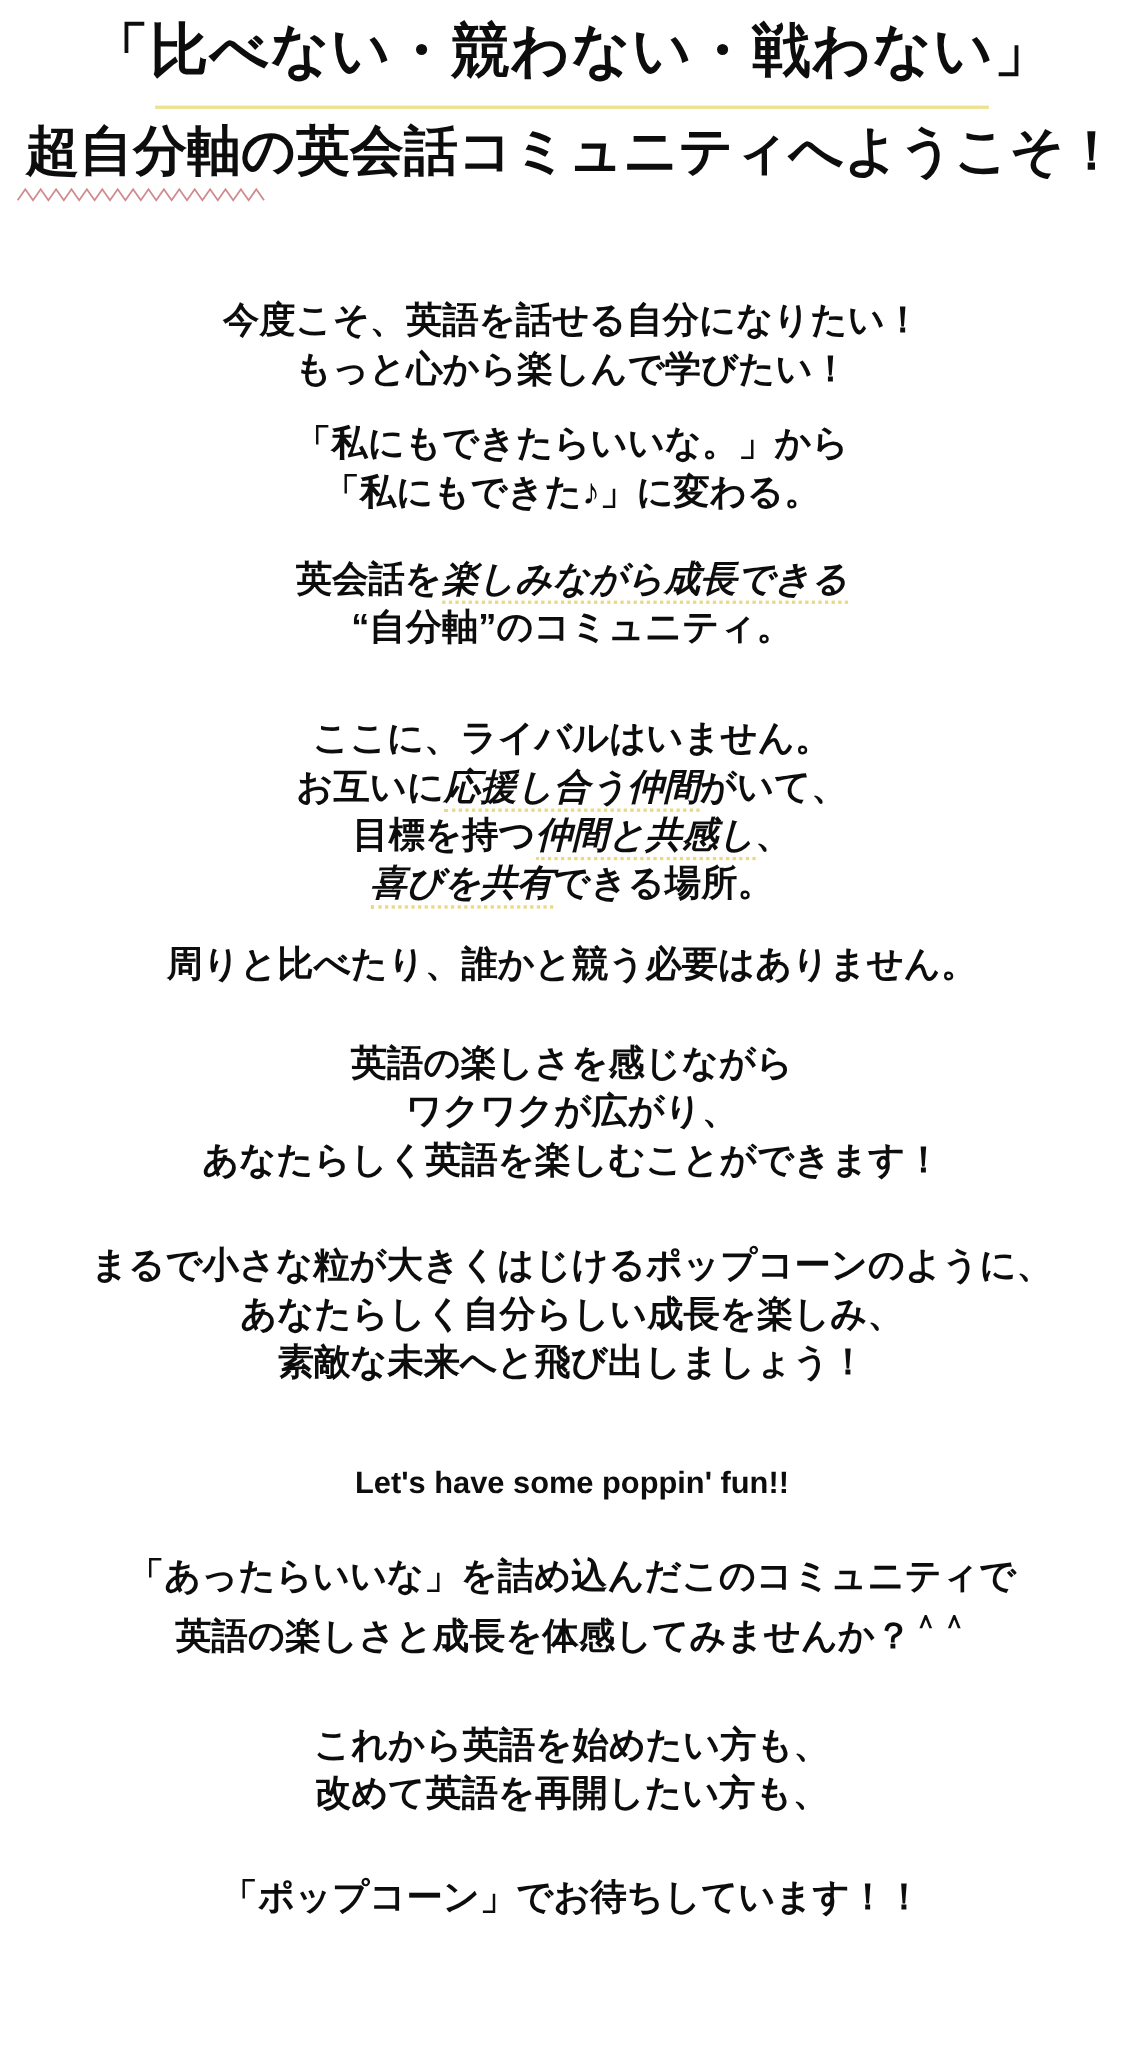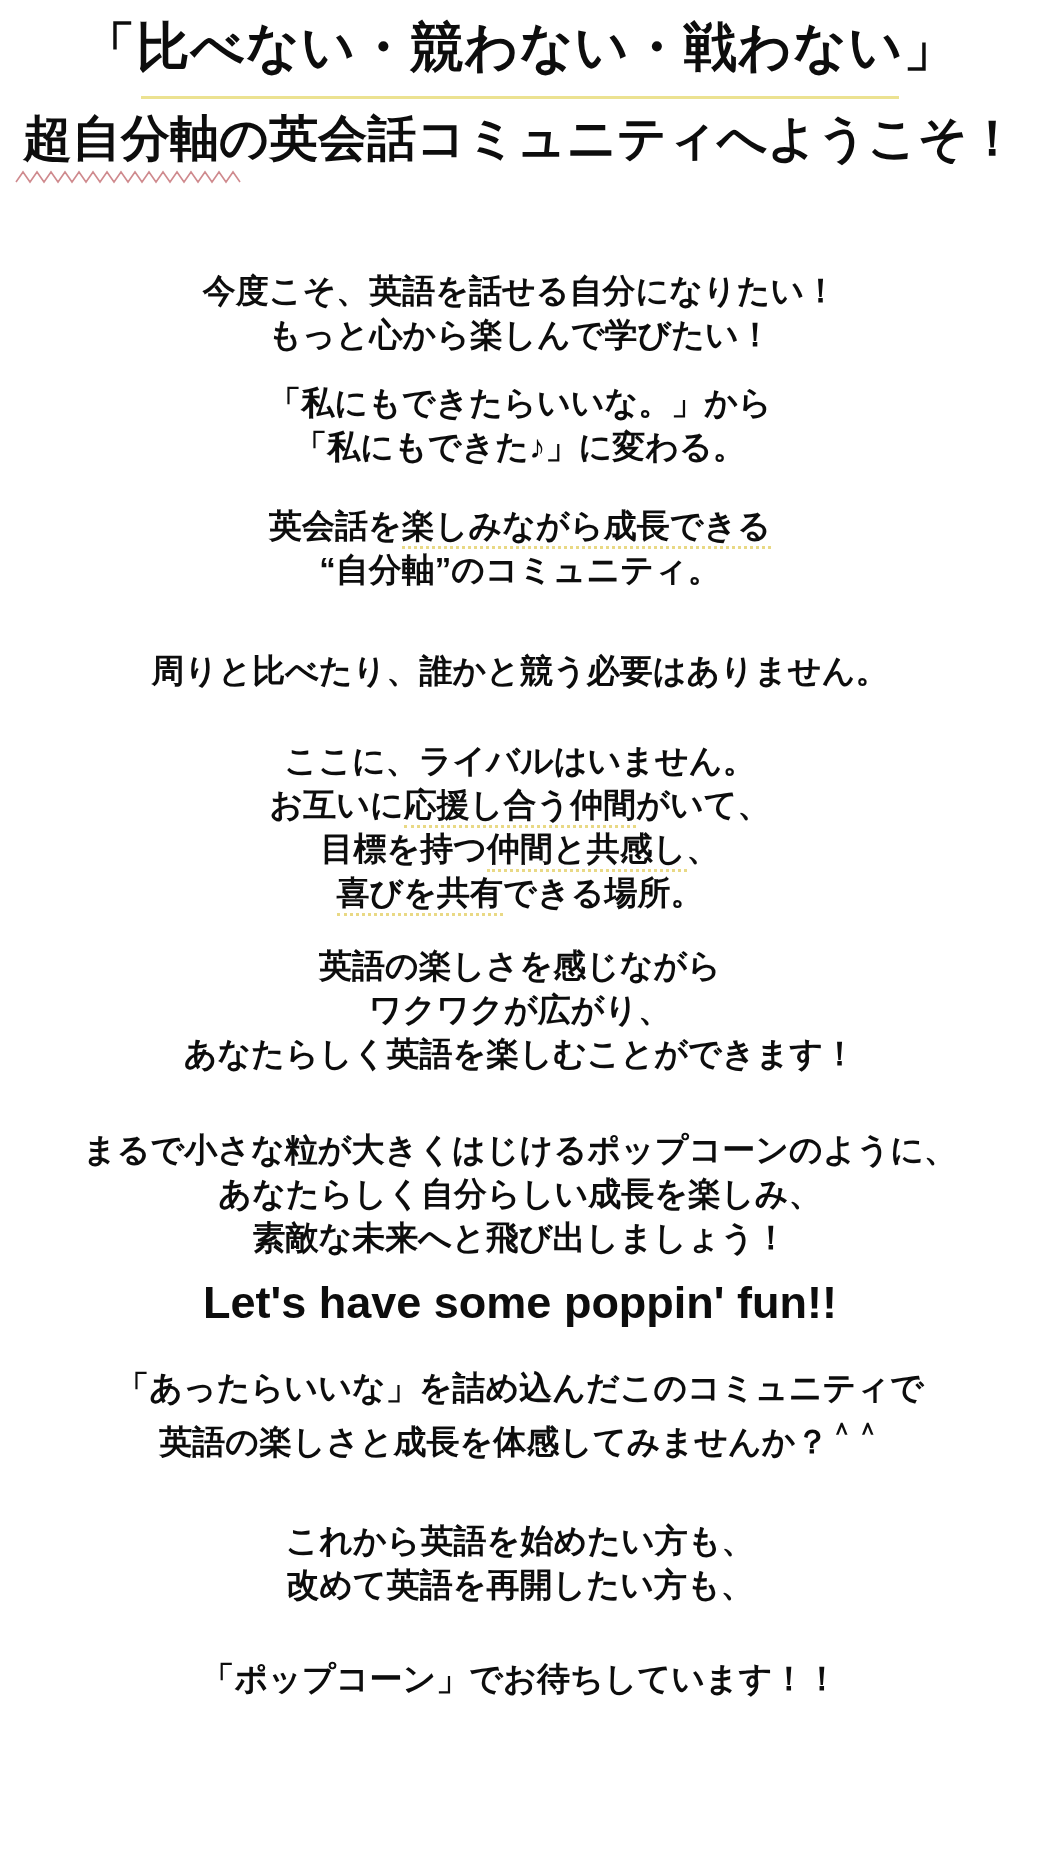--- a/index.html
+++ b/index.html
@@ -40,23 +40,24 @@
   main{margin-top:84px;}
   .para{margin:0;text-align:center;}
   .line{
     font-size:33px;
     line-height:44px;
     white-space:nowrap;
   }
   .u{
     border-bottom:3px dotted #e9d985;
     padding-bottom:2px;
+    font-style:italic;
   }
   .en{
-    font-size:45px;
+    font-size:28px;
     line-height:44px;
     letter-spacing:0;
   }
   .sup{
     font-size:26px;
     vertical-align:12px;
   }
 </style>
 </head>
 <body>
@@ -82,38 +83,38 @@
     <section class="para" style="margin-bottom:35px">
       <div class="line"><span>「私にもできたらいいな。」から</span></div>
       <div class="line"><span>「私にもできた♪」に変わる。</span></div>
     </section>
 
     <section class="para" style="margin-bottom:57px">
       <div class="line"><span>英会話を</span><span class="u">楽しみながら成長できる</span><span></span></div>
       <div class="line"><span>“自分軸”のコミュニティ。</span></div>
     </section>
 
-    <section class="para" style="margin-bottom:46px">
-      <div class="line"><span>周りと比べたり、誰かと競う必要はありません。</span></div>
-    </section>
-
     <section class="para" style="margin-bottom:29px">
       <div class="line"><span>ここに、ライバルはいません。</span></div>
       <div class="line"><span>お互いに</span><span class="u">応援し合う仲間</span><span>がいて、</span></div>
       <div class="line"><span>目標を持つ</span><span class="u">仲間と共感し</span><span>、</span></div>
       <div class="line"><span></span><span class="u">喜びを共有</span><span>できる場所。</span></div>
+    </section>
+
+    <section class="para" style="margin-bottom:46px">
+      <div class="line"><span>周りと比べたり、誰かと競う必要はありません。</span></div>
     </section>
 
     <section class="para" style="margin-bottom:52px">
       <div class="line"><span>英語の楽しさを感じながら</span></div>
       <div class="line"><span>ワクワクが広がり、</span></div>
       <div class="line"><span>あなたらしく英語を楽しむことができます！</span></div>
     </section>
 
-    <section class="para" style="margin-bottom:21px">
+    <section class="para" style="margin-bottom:66px">
       <div class="line"><span>まるで小さな粒が大きくはじけるポップコーンのように、</span></div>
       <div class="line"><span>あなたらしく自分らしい成長を楽しみ、</span></div>
       <div class="line"><span>素敵な未来へと飛び出しましょう！</span></div>
     </section>
 
     <section class="para" style="margin-bottom:41px">
       <div class="line en"><span>Let's have some poppin' fun!!</span></div>
     </section>
 
     <section class="para" style="margin-bottom:55px">

